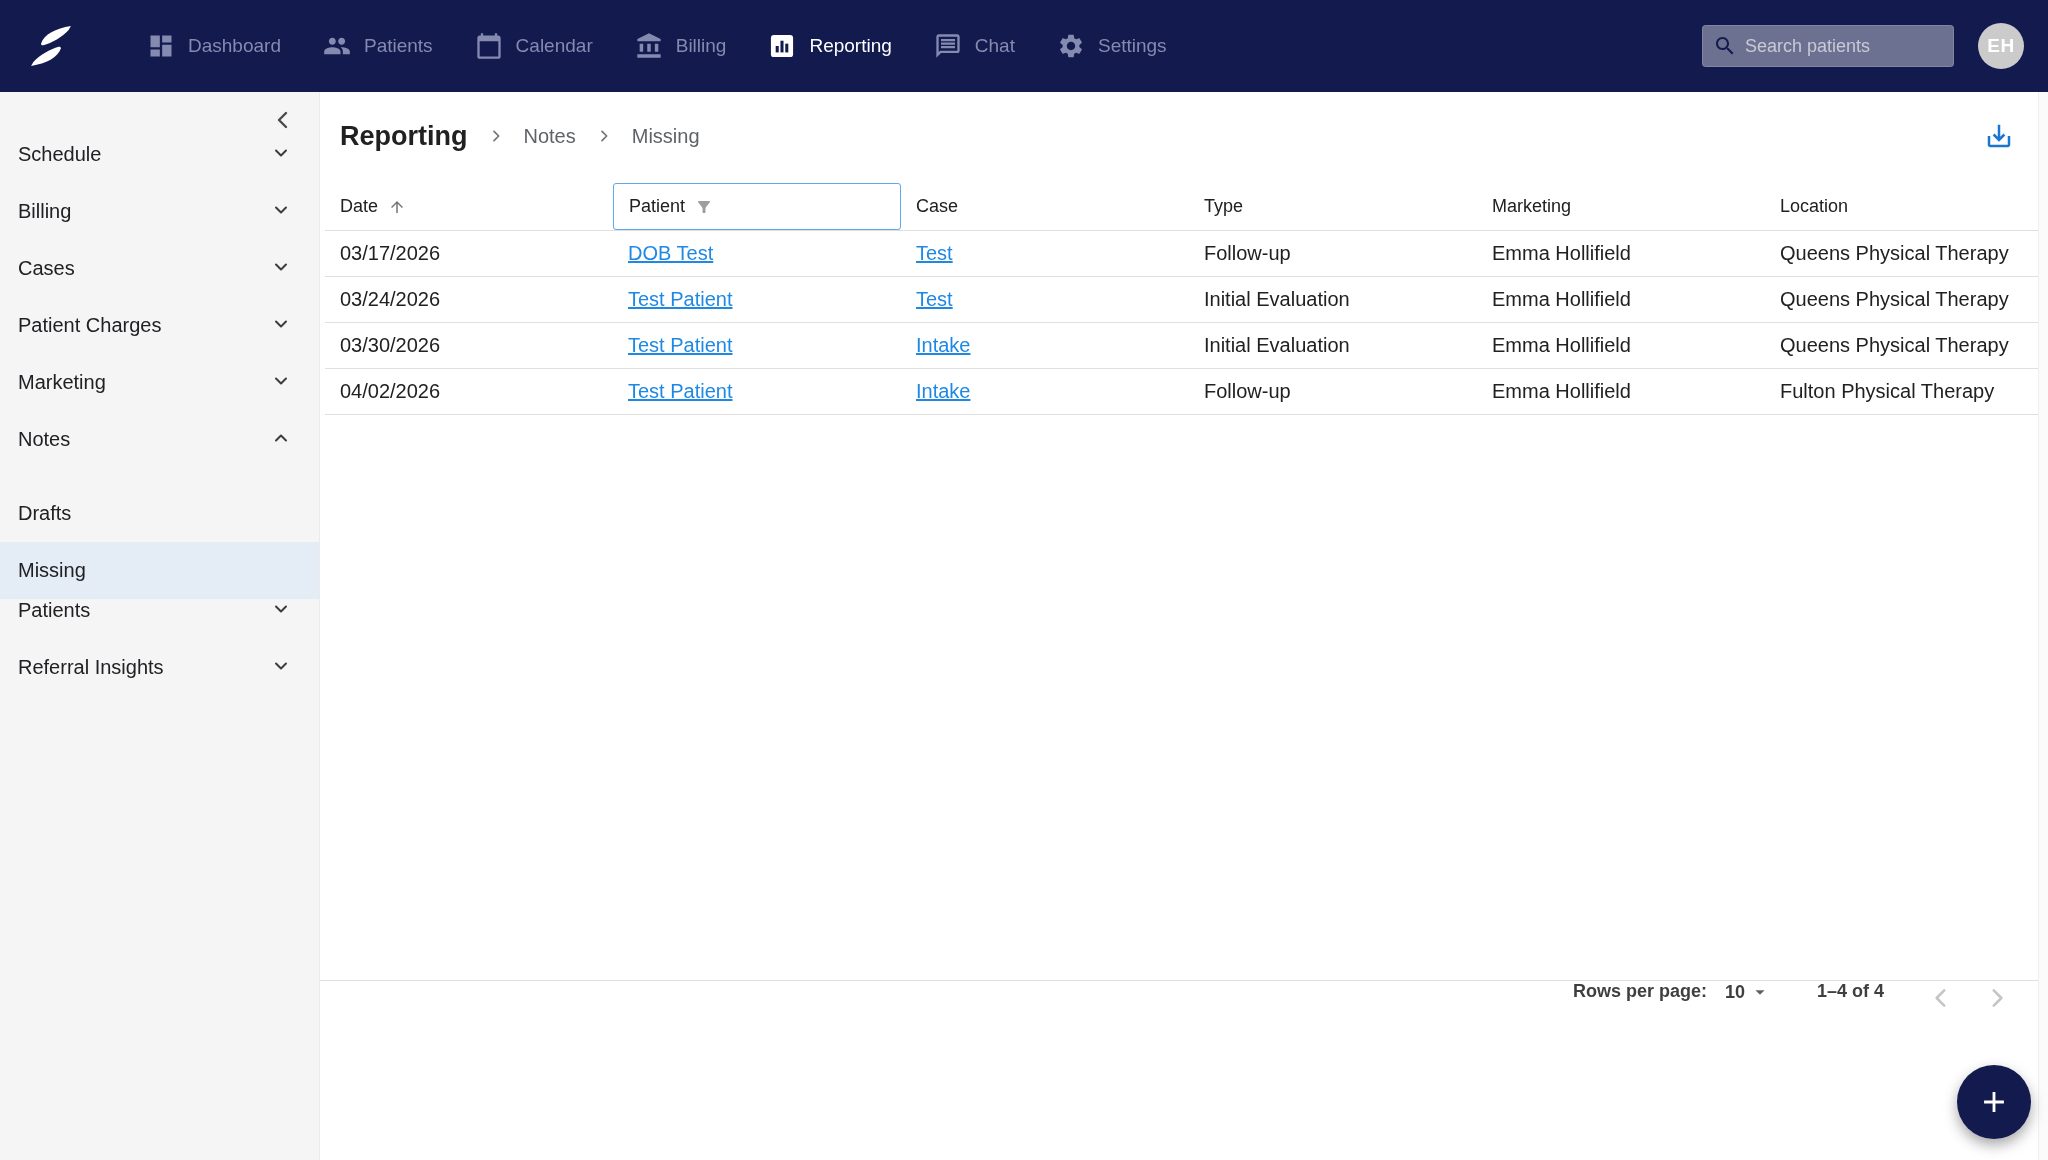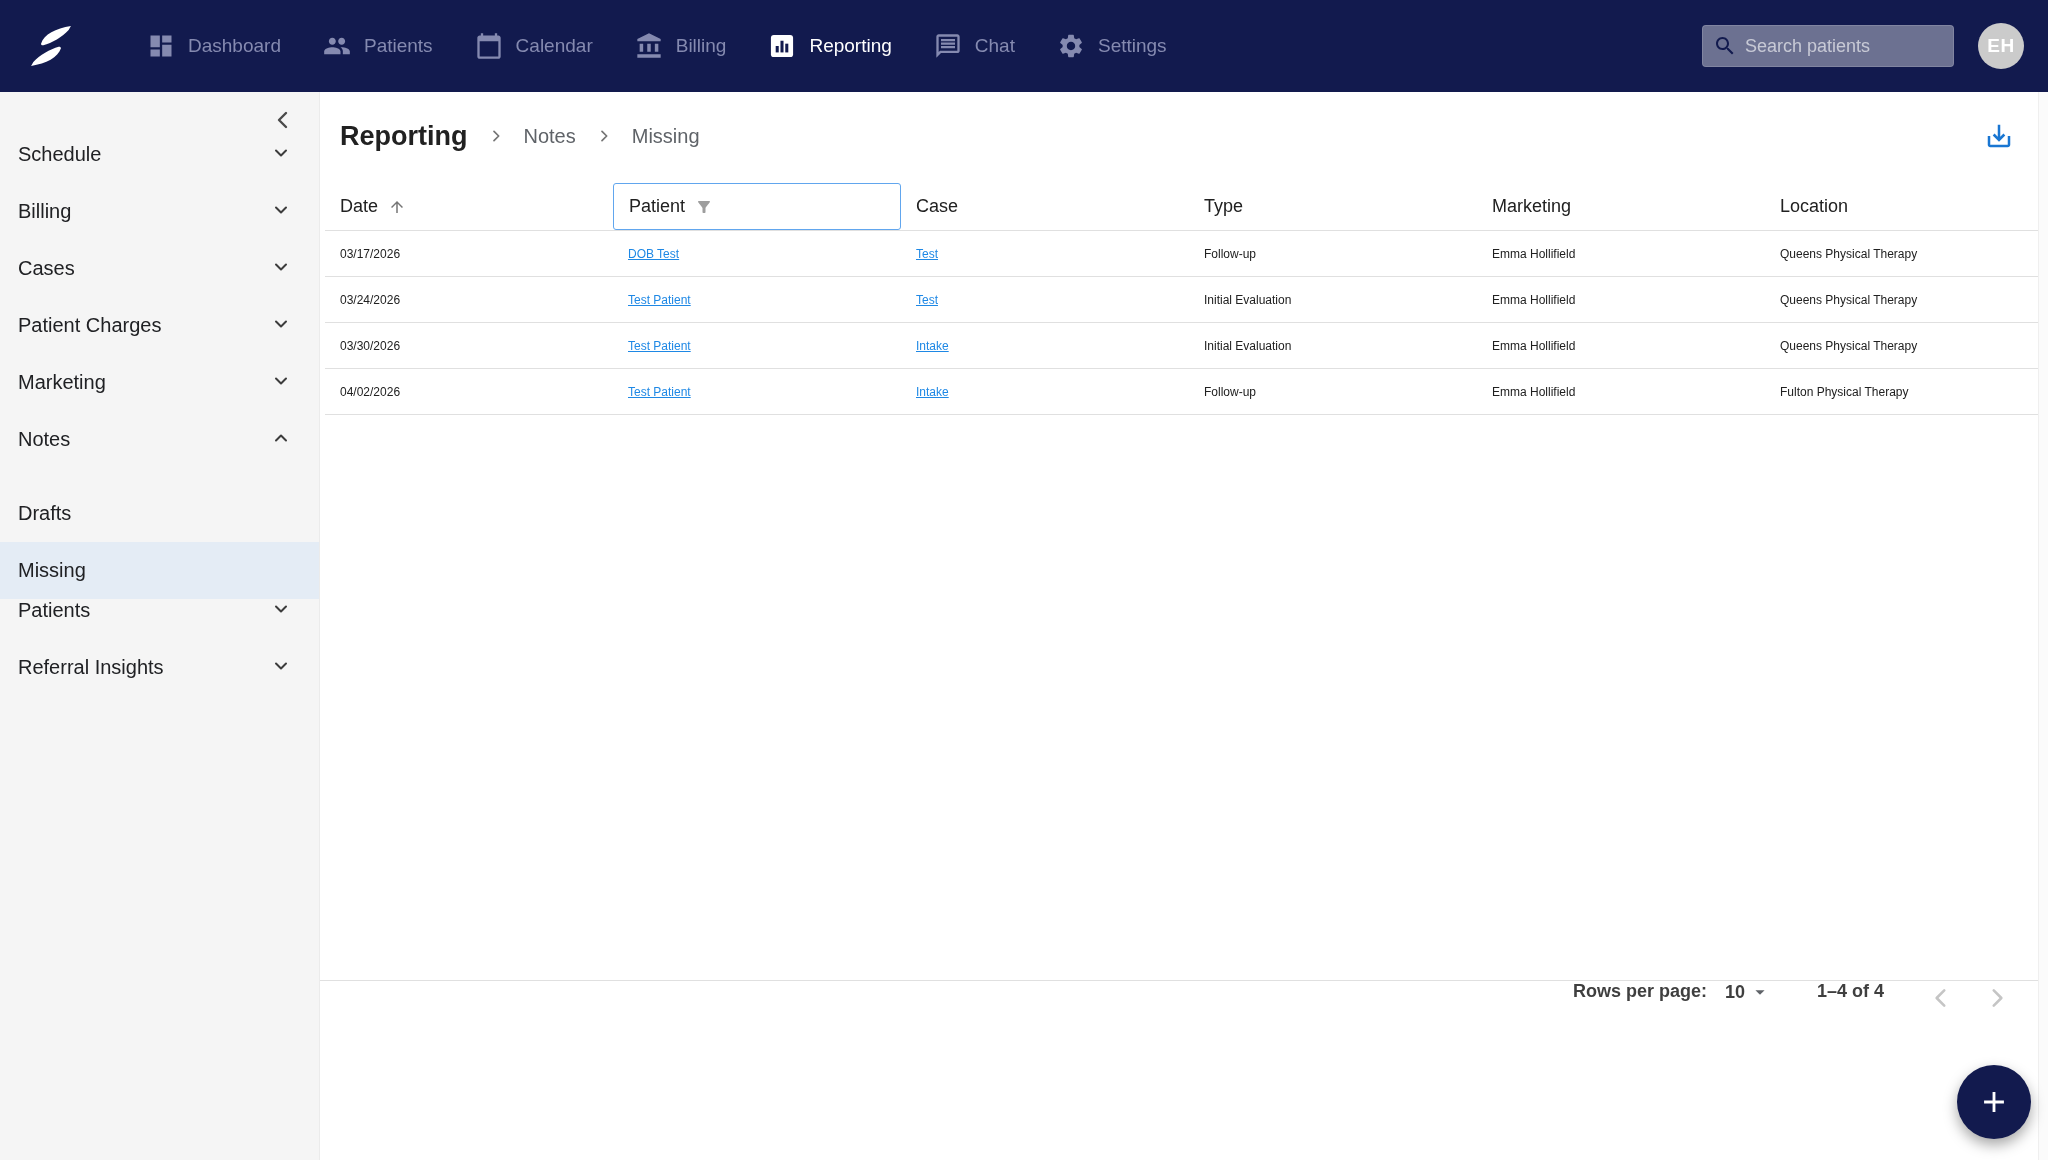--- a/index.html
+++ b/index.html
@@ -42,21 +42,21 @@
 
   
   .tbl { margin:3px 10px 0 5px; }
   .trow { display:grid; grid-template-columns:288px 288px 288px 288px 288px 1fr; border-bottom:1px solid #E0E0E0; }
   .trow.thead { height:48px; }
   .trow.tdata { height:46px; }
   .th { display:flex; align-items:center; padding-left:15px; font-size:18px; font-weight:500; color:#212121; cursor:pointer; }
   .th .sort-ic { margin-left:10px; color:#757575; display:flex; }
   .th .filter-ic { margin-left:10px; color:#9E9E9E; display:flex; }
   .th.th-patient { border:1px solid #61A6EE; border-radius:3px; }
-  .td { display:flex; align-items:center; padding-left:15px; font-size:12px; color:#212121; }
+  .td { display:flex; align-items:center; padding-left:15px; font-size:20px; color:#212121; }
   .td a { color:#1E88E5; text-decoration:underline; cursor:pointer; }
 
   
   .pagination { position:absolute; left:0; right:10px; top:888px; height:62px; border-top:1px solid #E0E0E0; display:flex; align-items:flex-start; justify-content:flex-end; padding-right:24px; font-size:18px; color:#3F3F3F;font-weight:bold; }
   .rpp-label { margin-right:18px; }
   .rpp { display:flex; align-items:center; cursor:pointer; margin-right:46px; color:#3F3F3F; }
   .rpp .caret { color:#5F6368; display:flex; margin-left:4px; }
   .range { margin-right:40px; }
   .page-btn { background:none; border:none; color:#C5C5C5; display:flex; padding:4px; cursor:default; }
   .page-btn + .page-btn { margin-left:22px; }

